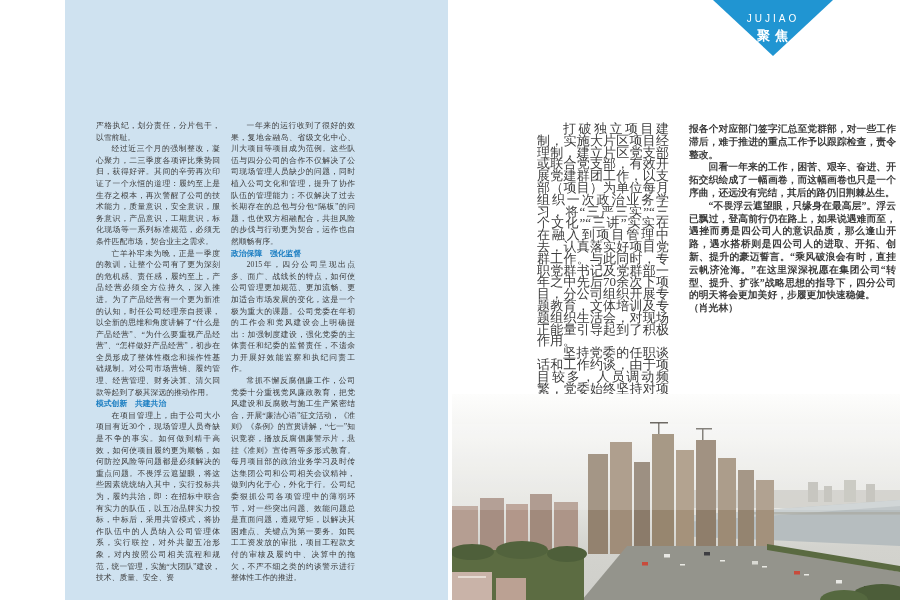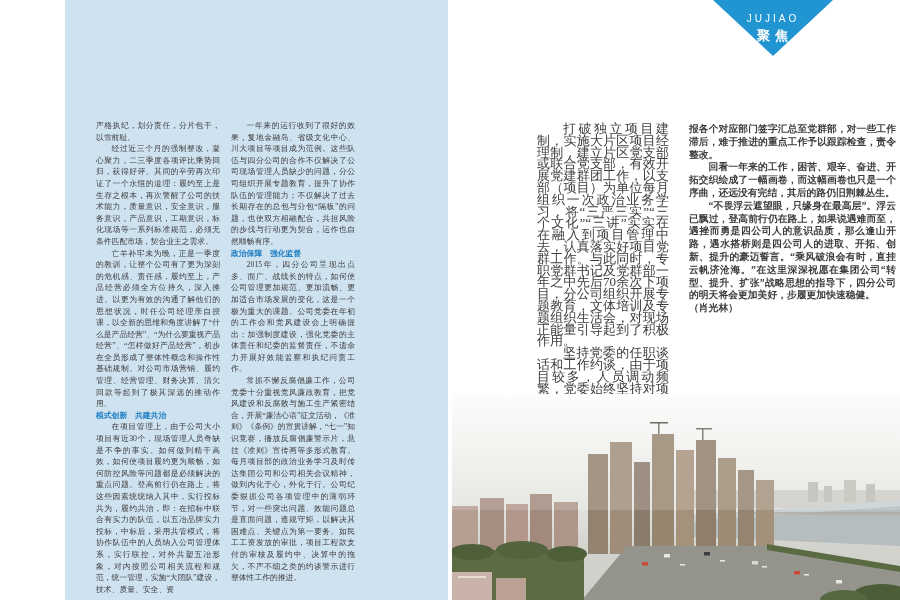--- a/index.html
+++ b/index.html
@@ -22,27 +22,27 @@
 </head>
 <body>
 
 <div class="canvas">
 
   <div class="left-page"></div>
 
   <div class="textcol" id="col1">
     <p>严格执纪，划分责任，分片包干，以雪前耻。</p>
     <p class="ind">经过近三个月的强制整改，凝心聚力，二三季度各项评比乘势回归，获得好评。其间的辛劳再次印证了一个永恒的道理：履约至上是生存之根本，再次警醒了公司的技术能力，质量意识，安全意识，服务意识，产品意识，工期意识，标化现场等一系列标准规范，必须无条件匹配市场，契合业主之需求。</p>
-    <p class="ind">亡羊补牢未为晚，正是一季度的教训，让整个公司有了更为深刻的危机感、责任感，履约至上，产品经营必须全方位持久，深入推进。以更为有效的沟通了解他们的思想状况，时任公司经理亲自授课，以全新的思维和角度讲解了“什么是产品经营”、“为什么要重视产品经营”、“怎样做好产品经营”，初步在全员形成了整体性概念和操作性基础规制。对公司市场营销、履约管理、经营管理、财务决算、清欠回款等起到了极其深远的推动作用。</p>
+    <p class="ind">亡羊补牢未为晚，正是一季度的教训，让整个公司有了更为深刻的危机感、责任感，履约至上，产品经营必须全方位持久，深入推进。为了产品经营有一个更为新准的认知，时任公司经理亲自授课，以全新的思维和角度讲解了“什么是产品经营”、“为什么要重视产品经营”、“怎样做好产品经营”，初步在全员形成了整体性概念和操作性基础规制。对公司市场营销、履约管理、经营管理、财务决算、清欠回款等起到了极其深远的推动作用。</p>
     <p class="subhead">模式创新　共建共治</p>
-    <p class="ind">在项目管理上，由于公司大小项目有近30个，现场管理人员奇缺是不争的事实。如何做到精干高效，如何使项目履约更为顺畅，如何防控风险等问题都是必须解决的重点问题。登高前行仍在路上，将这些因素统统纳入其中，实行投标共为，履约共治，即：在招标中联合有实力的队伍，以五冶品牌实力投标，中标后，采用共管模式，将协作队伍中的人员纳入公司管理体系，实行联控，对外共塑五冶形象，对内按照公司相关流程和规范，统一管理，实施“大团队”建设，技术、质量、安全、资</p>
+    <p class="ind">在项目管理上，由于公司大小项目有近30个，现场管理人员奇缺是不争的事实。如何做到精干高效，如何使项目履约更为顺畅，如何防控风险等问题都是必须解决的重点问题。不畏浮云遮望眼，将这些因素统统纳入其中，实行投标共为，履约共治，即：在招标中联合有实力的队伍，以五冶品牌实力投标，中标后，采用共管模式，将协作队伍中的人员纳入公司管理体系，实行联控，对外共塑五冶形象，对内按照公司相关流程和规范，统一管理，实施“大团队”建设，技术、质量、安全、资</p>
   </div>
 
   <div class="textcol" id="col2">
-    <p class="ind">一年来的运行收到了很好的效果，复地金融岛、省级文化中心、川大项目等项目成为范例。这些队伍与四分公司的合作不仅解决了公司现场管理人员缺少的问题，分公司组织开展专题教育，提升了协作队伍的管理能力；不仅解决了过去长期存在的总包与分包“隔板”的问题，也使双方相融配合，共担风险的步伐与行动更为契合，运作也自然顺畅有序。</p>
+    <p class="ind">一年来的运行收到了很好的效果，复地金融岛、省级文化中心、川大项目等项目成为范例。这些队伍与四分公司的合作不仅解决了公司现场管理人员缺少的问题，同时植入公司文化和管理，提升了协作队伍的管理能力；不仅解决了过去长期存在的总包与分包“隔板”的问题，也使双方相融配合，共担风险的步伐与行动更为契合，运作也自然顺畅有序。</p>
     <p class="subhead">政治保障　强化监督</p>
     <p class="ind">2015年，四分公司呈现出点多、面广、战线长的特点，如何使公司管理更加规范、更加流畅、更加适合市场发展的变化，这是一个极为重大的课题。公司党委在年初的工作会和党风建设会上明确提出：加强制度建设，强化党委的主体责任和纪委的监督责任，不遗余力开展好效能监察和执纪问责工作。</p>
     <p class="ind">常抓不懈反腐倡廉工作，公司党委十分重视党风廉政教育，把党风建设和反腐败与施工生产紧密结合，开展“廉洁心语”征文活动，《准则》《条例》的宣贯讲解，“七一”知识竞赛，播放反腐倡廉警示片，悬挂《准则》宣传画等多形式教育。每月项目部的政治业务学习及时传达集团公司和公司相关会议精神，做到内化于心，外化于行。公司纪委狠抓公司各项管理中的薄弱环节，对一些突出问题、效能问题总是直面问题，遵规守矩，以解决其困难点、关键点为第一要务。如民工工资发放的审批，项目工程款支付的审核及履约中、决算中的拖欠，不严不细之类的约谈警示进行整体性工作的推进。</p>
   </div>
 
   <div class="textcol" id="col3">
     <p class="ind">打破独立项目建制，实施大片区项目经理制，建立片区党支部或联合党支部，有效开展党建群团工作，以支部（项目）为单位每月组织一次政治业务学习，将“三严三实”“三个文化”“三讲”实实在在融入到项目管理中去，认真落实好项目党群工作。与此同时，专职党群书记及党群部一年之中先后70余次下项目，分公司组织开展专题教育，文体培训及专题组织生活会，对现场正能量引导起到了积极作用。</p>
     <p class="ind">坚持党委的任职谈话和工作约谈，由于项目较多，人员调动频繁，党委始终坚持对项目班子成员进行任职谈话。不仅讲管理、讲工作，更为重要的是对其进行廉洁教育，强化“底线意识”和“红线意识”。一年来共进行任职谈话和约谈近30次。与此同时，党委十分注重对青年人才的关心和关爱，无论是在项目上，还是在公司机关，抽出时间与青年人进行交流，以更为有效的沟通了解他们的思想状况、工作情况及生活现状，最大限度关注他们的健康成长。</p>
     <p class="ind">对公司所有在建项目，以每阶段的工程履约情况，存在的问题及解决措施，上</p>
   </div>

